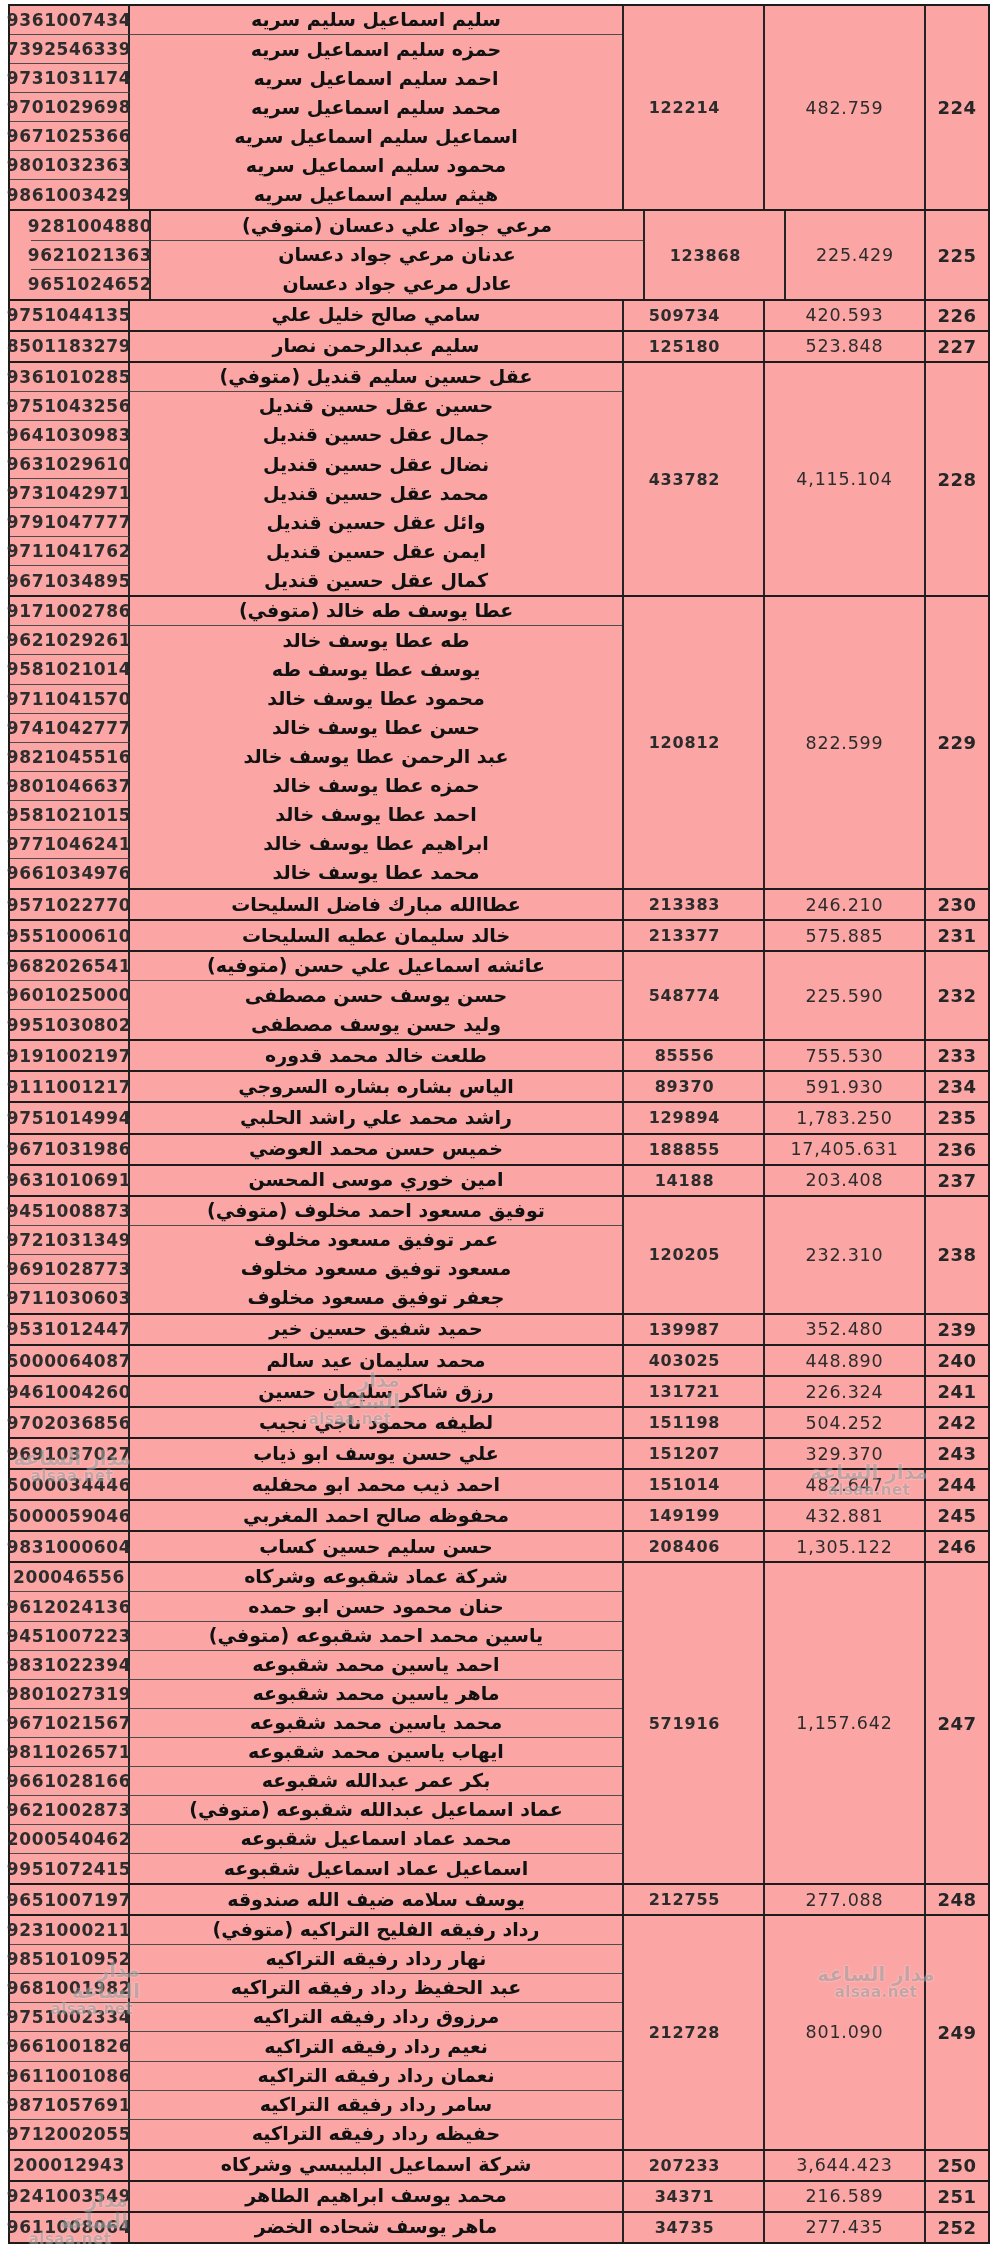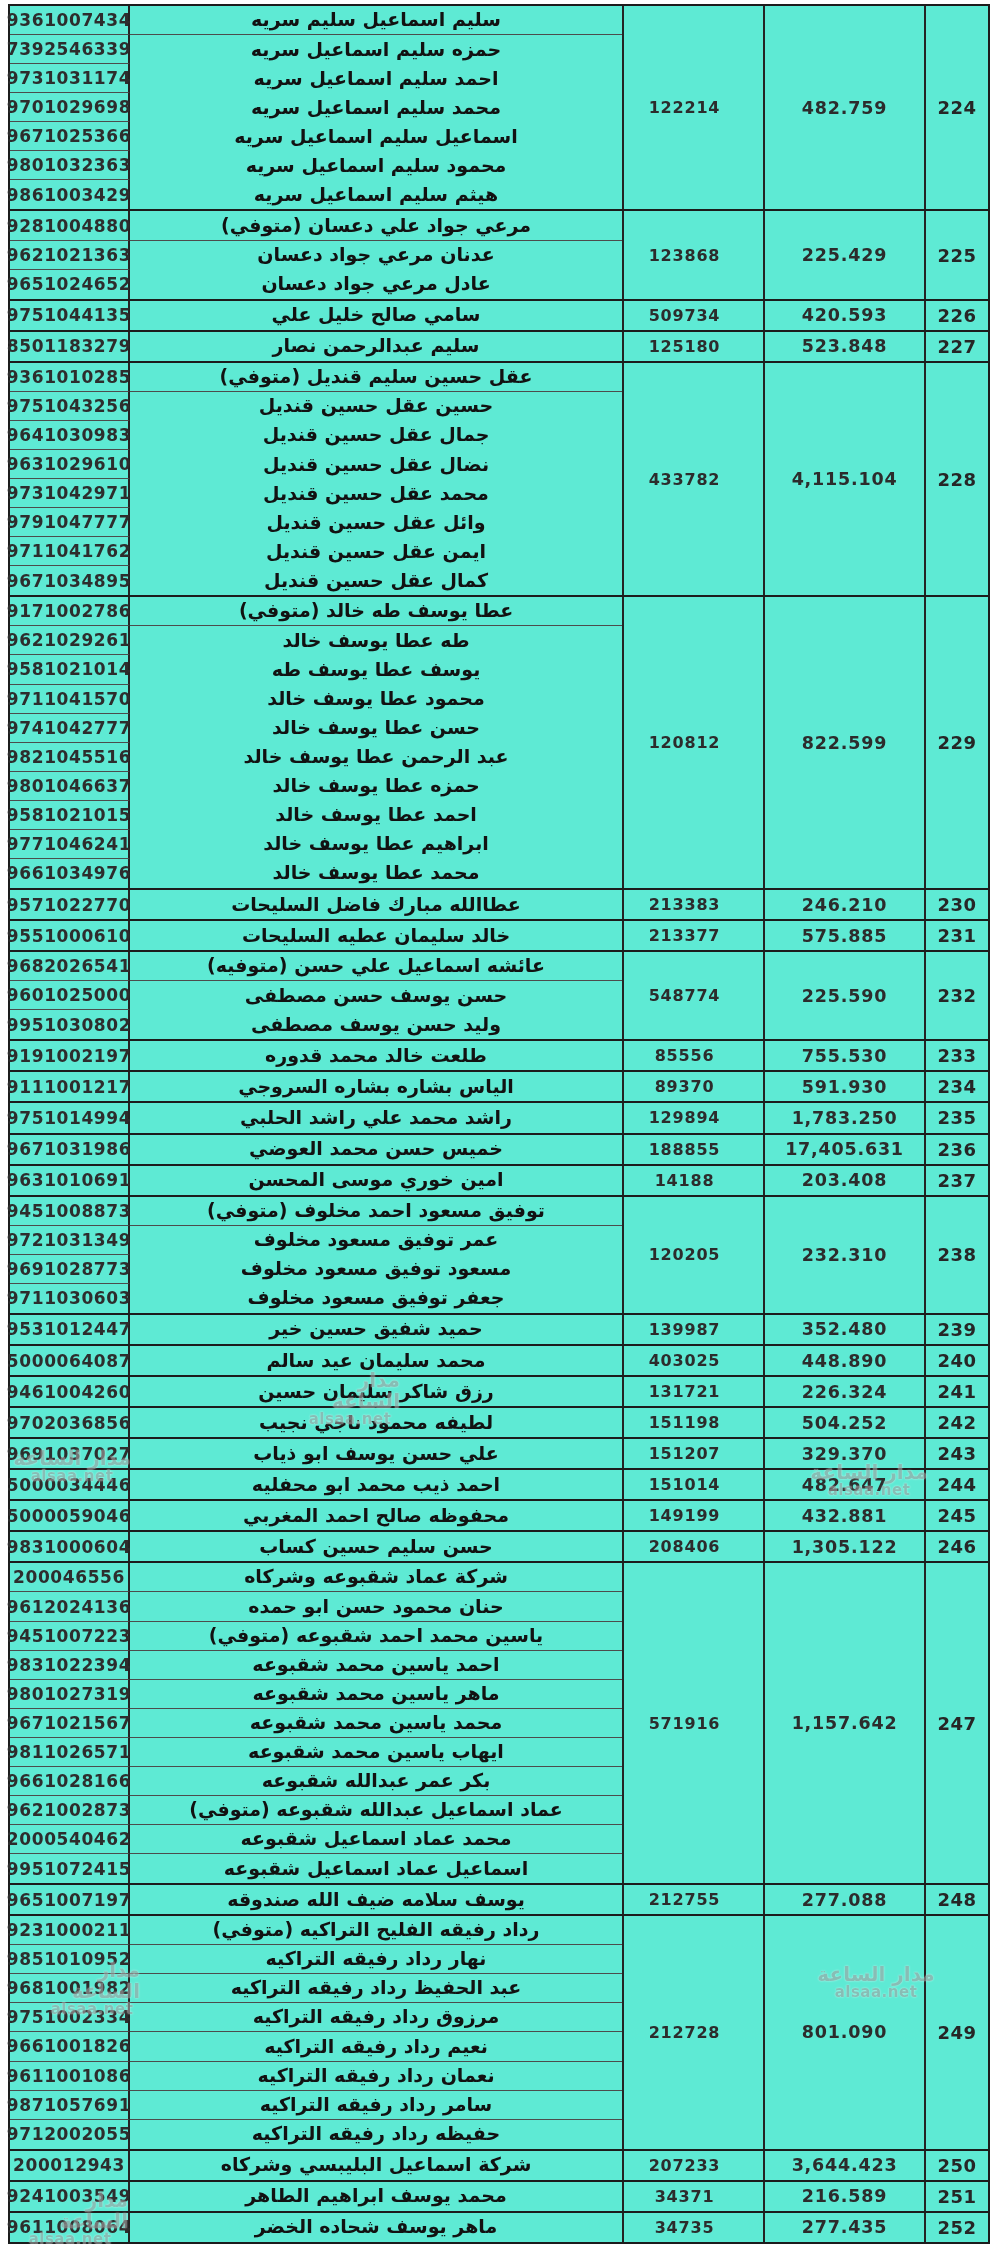--- a/index.html
+++ b/index.html
@@ -3,21 +3,21 @@
 <meta charset="utf-8">
 <style>
   html,body{margin:0;padding:0;background:#ffffff;}
   .page{
     position:relative;width:1000px;height:2252px;background:#ffffff;
     font-family:"DejaVu Sans",sans-serif;overflow:hidden;
   }
   .tbl{
     position:absolute;left:8px;top:4px;width:982px;height:2240px;
     border:2px solid #1c1c1c;display:flex;flex-direction:column;
-    box-sizing:border-box;background:#5eead4;
+    box-sizing:border-box;background:#fca5a5;
   }
   .group{display:flex;flex-basis:0;min-height:0;border-bottom:2px solid #1c1c1c;}
   .group:last-child{border-bottom:none;}
   .members{width:612px;display:flex;flex-direction:column;flex-shrink:0;}
   .member{flex:1;display:flex;min-height:0;}
   .cell{display:flex;align-items:center;justify-content:center;box-sizing:border-box;}
   .id-cell{
     width:120px;flex-shrink:0;border-right:2px solid #242424;
     font-size:17px;font-weight:600;color:#2d2d2d;letter-spacing:.6px;
   }
@@ -27,21 +27,21 @@
     padding:0 10px;text-align:center;line-height:1.05;
   }
   .member.sep:not(:last-child) .name-cell{border-bottom:1.4px solid #4c4c4c;}
   .right{flex:1;display:flex;min-width:0;}
   .file-cell{
     width:123px;flex-shrink:0;border-left:2.4px solid #242424;
     font-size:16px;font-weight:600;color:#2c2c2c;letter-spacing:.8px;
   }
   .amount-cell{
     flex:1;border-left:2px solid #242424;border-right:2px solid #242424;
-    font-size:17.5px;font-weight:700;color:#2c2c2c;letter-spacing:.8px;margin-left:18px;
+    font-size:17.5px;font-weight:400;color:#2c2c2c;letter-spacing:.8px;margin-left:18px;
   }
   .serial-cell{
     width:62px;flex-shrink:0;
     font-size:18px;font-weight:700;color:#262626;letter-spacing:.5px;
   }
   .wm{
     position:absolute;display:flex;flex-direction:column;align-items:center;
     color:#a3a3a3;opacity:.62;pointer-events:none;line-height:1.05;
     text-shadow:0 0 2px #ffffff;
   }
@@ -83,21 +83,21 @@
             <div class="cell id-cell">9861003429</div>
             <div class="cell name-cell">هيثم سليم اسماعيل سريه</div>
           </div>
         </div>
         <div class="right">
           <div class="cell file-cell">122214</div>
           <div class="cell amount-cell">482.759</div>
           <div class="cell serial-cell">224</div>
         </div>
       </div>
-      <div class="group" style="flex-grow: 3;">
+      <div class="group" style="flex-grow: 3; padding-left: 21px;">
         <div class="members">
           <div class="member sep">
             <div class="cell id-cell">9281004880</div>
             <div class="cell name-cell">مرعي جواد علي دعسان (متوفي)</div>
           </div>
           <div class="member">
             <div class="cell id-cell">9621021363</div>
             <div class="cell name-cell">عدنان مرعي جواد دعسان</div>
           </div>
           <div class="member">

